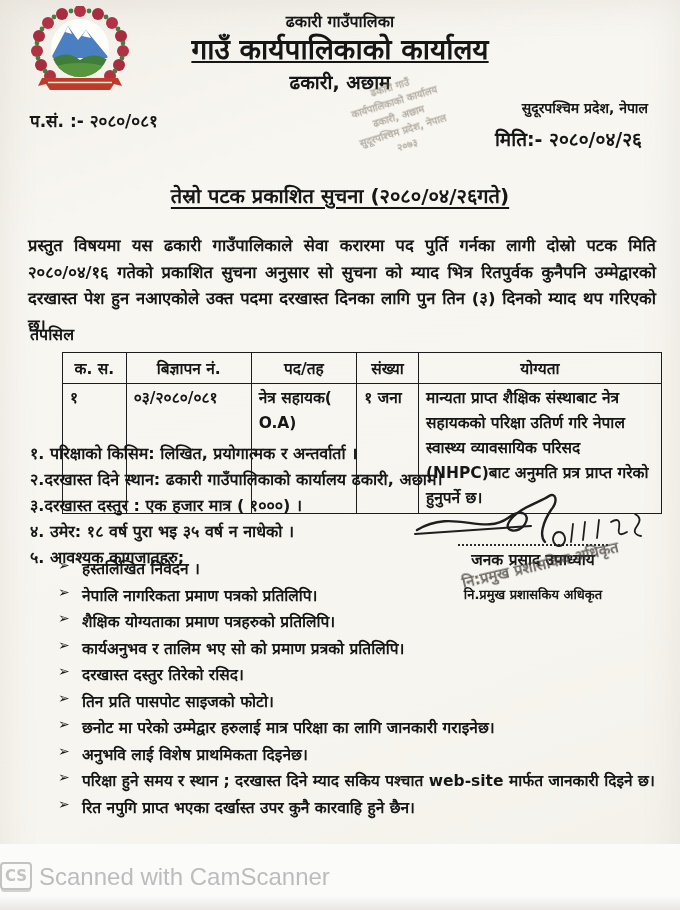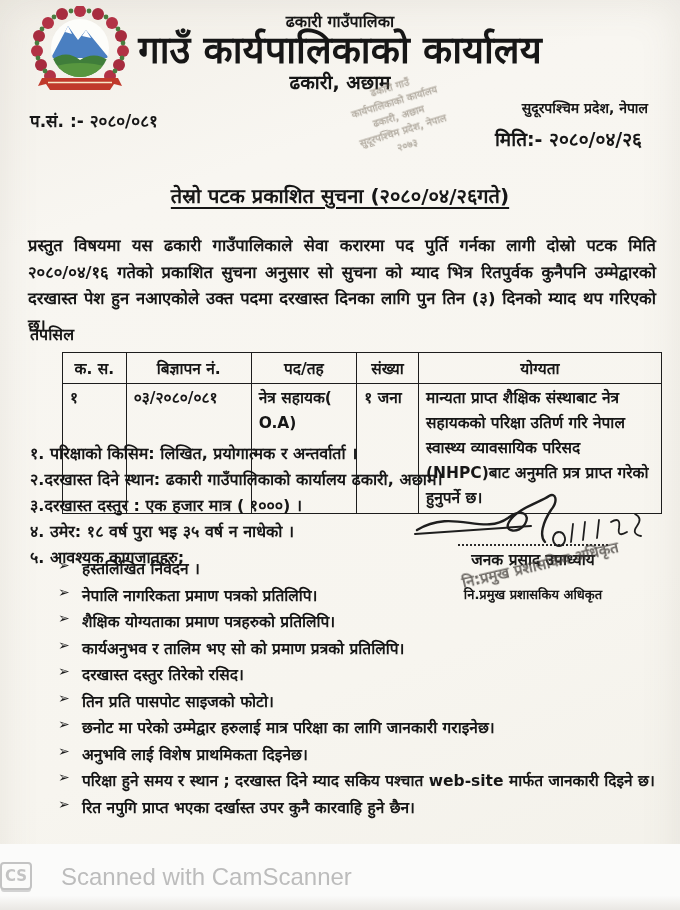--- a/index.html
+++ b/index.html
@@ -12,21 +12,21 @@
     background:
       linear-gradient(160deg, #f2efe8 0%, #f8f6f1 22%, #f7f5ef 70%, #f3f1ea 100%);
     color:#161616;
     box-shadow:inset 0 0 40px rgba(120,115,100,0.12);
   }
 
   
   .emblem{position:absolute;left:28px;top:6px;width:104px;height:92px;}
   .header-center{position:absolute;left:0;right:0;top:10px;text-align:center;}
   .h-top{font-size:16px;font-weight:bold;}
-  .h-main{font-size:38px;font-weight:bold;margin-top:1px;line-height:34px;}
+  .h-main{font-size:28px;font-weight:bold;margin-top:1px;line-height:34px;text-decoration:underline;}
   .h-sub{font-size:19px;font-weight:bold;margin-top:2px;}
   .province{position:absolute;right:32px;top:98px;font-size:14px;font-weight:bold;}
   .refs{position:absolute;left:30px;top:108px;font-size:17px;font-weight:bold;line-height:26px;}
   .miti{position:absolute;right:38px;top:126px;font-size:19px;font-weight:bold;}
   .round-stamp{
     position:absolute;left:328px;top:78px;width:150px;height:105px;
     transform:rotate(-17deg);opacity:.5;color:#6f6454;
     font-size:10px;font-weight:bold;text-align:center;line-height:15px;
     filter:blur(.4px);
   }
@@ -88,21 +88,21 @@
   .cs-badge{
     position:relative;width:32px;height:30px;flex:0 0 32px;
   }
   .cs-base{position:absolute;left:1px;right:1px;bottom:0;height:10px;background:#d2d2d2;border-radius:3px;}
   .cs-box{
     position:absolute;left:0;top:0;width:28px;height:24px;background:#fbfbfa;
     border:2.5px solid #c3c3c3;border-radius:4px;
     display:flex;align-items:center;justify-content:center;
     font-size:15px;font-weight:bold;color:#c3c3c3;letter-spacing:0;
   }
-  .cs-text{margin-left:29px;font-size:24px;color:#bcbcbc;font-family:"Liberation Sans","DejaVu Sans",sans-serif;}
+  .cs-text{margin-left:7px;font-size:24px;color:#bcbcbc;font-family:"Liberation Sans","DejaVu Sans",sans-serif;}
 </style>
 </head>
 <body>
 
 <div class="page">
 
   <svg class="emblem" viewBox="0 0 104 92">
     <defs>
       <clipPath id="inner">
           <circle cx="52" cy="42" r="29"></circle>

